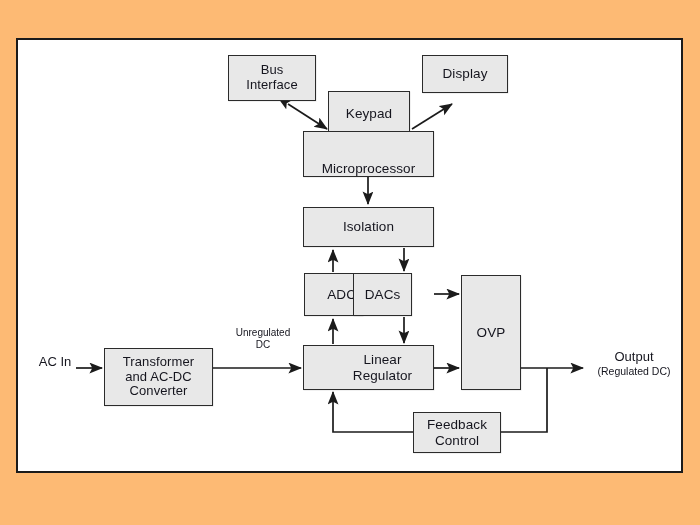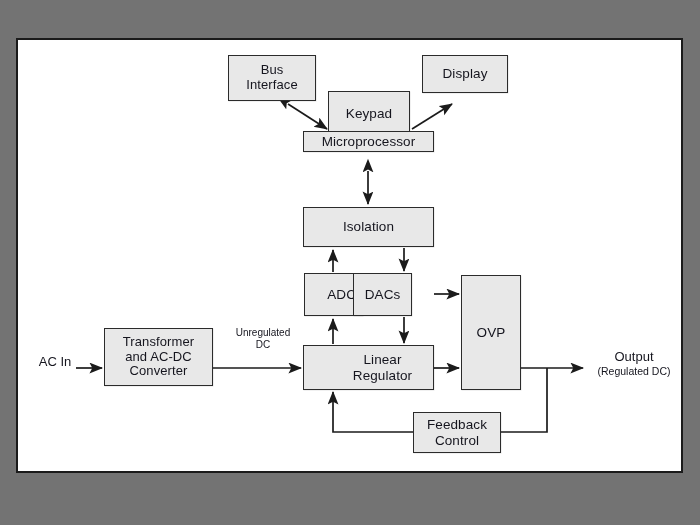--- a/index.html
+++ b/index.html
@@ -4,21 +4,21 @@
 <style>
   html, body {
     margin: 0;
     padding: 0;
     background: #ffffff;
   }
   #page {
     position: relative;
     width: 700px;
     height: 525px;
-    background: #737373;
+    background: #fdba74;
     font-family: "Liberation Sans", sans-serif;
     overflow: hidden;
   }
   #frame {
     position: absolute;
     left: 16px;
     top: 38px;
     width: 667px;
     height: 435px;
     border: 2px solid #1b1b1b;
@@ -56,28 +56,28 @@
     line-height: 1.15;
     font-size: 13px;
   }
   .label .sub { display: block; font-size: 10.5px; }
   .label span { display: block; white-space: pre-line; }
 
   
   #node-bus        { left: 228px; top: 55px;  width: 88px;  height: 46px;  font-size: 13px; }
   #node-keypad     { left: 328px; top: 55px;  width: 82px;  height: 46px; margin-top: 36px;  }
   #node-display    { left: 422px; top: 55px;  width: 86px;  height: 38px;  }
-  #node-micro      { left: 303px; top: 131px; width: 131px; height: 21px;  }
+  #node-micro      { left: 303px; top: 131px; width: 131px; height: 46px; align-items: flex-end;  }
   #node-isolation  { left: 303px; top: 207px; width: 131px; height: 40px;  }
   #node-adcs       { left: 304px; top: 273px; width: 59px;  height: 43px; padding-left: 23px;  }
   #node-dacs       { left: 353px; top: 273px; width: 59px;  height: 43px; justify-content: center;  }
   #node-ovp        { left: 461px; top: 275px; width: 60px;  height: 115px; }
   #node-linreg     { left: 303px; top: 345px; width: 131px; height: 45px; padding-left: 28px;  }
   #node-feedback   { left: 413px; top: 412px; width: 88px;  height: 41px;  }
-  #node-xformer    { left: 104px; top: 328px; width: 109px; height: 58px;  font-size: 13px; }
+  #node-xformer    { left: 104px; top: 348px; width: 109px; height: 58px;  font-size: 13px; }
 
   
   #label-acin      { left: 24px;  top: 355px; width: 62px; }
   #label-unreg     { left: 215px; top: 327px; width: 96px; font-size: 10px; }
   #label-output    { left: 586px; top: 350px; width: 96px; }
 </style>
 </head>
 <body>
 
 <div id="page">

